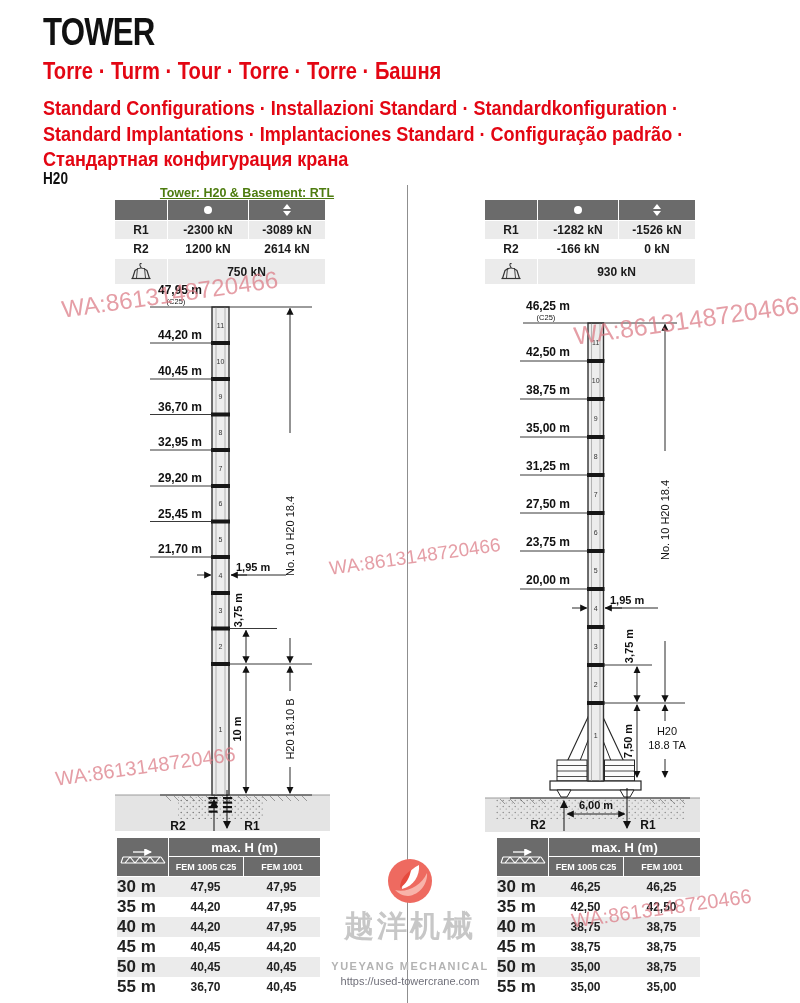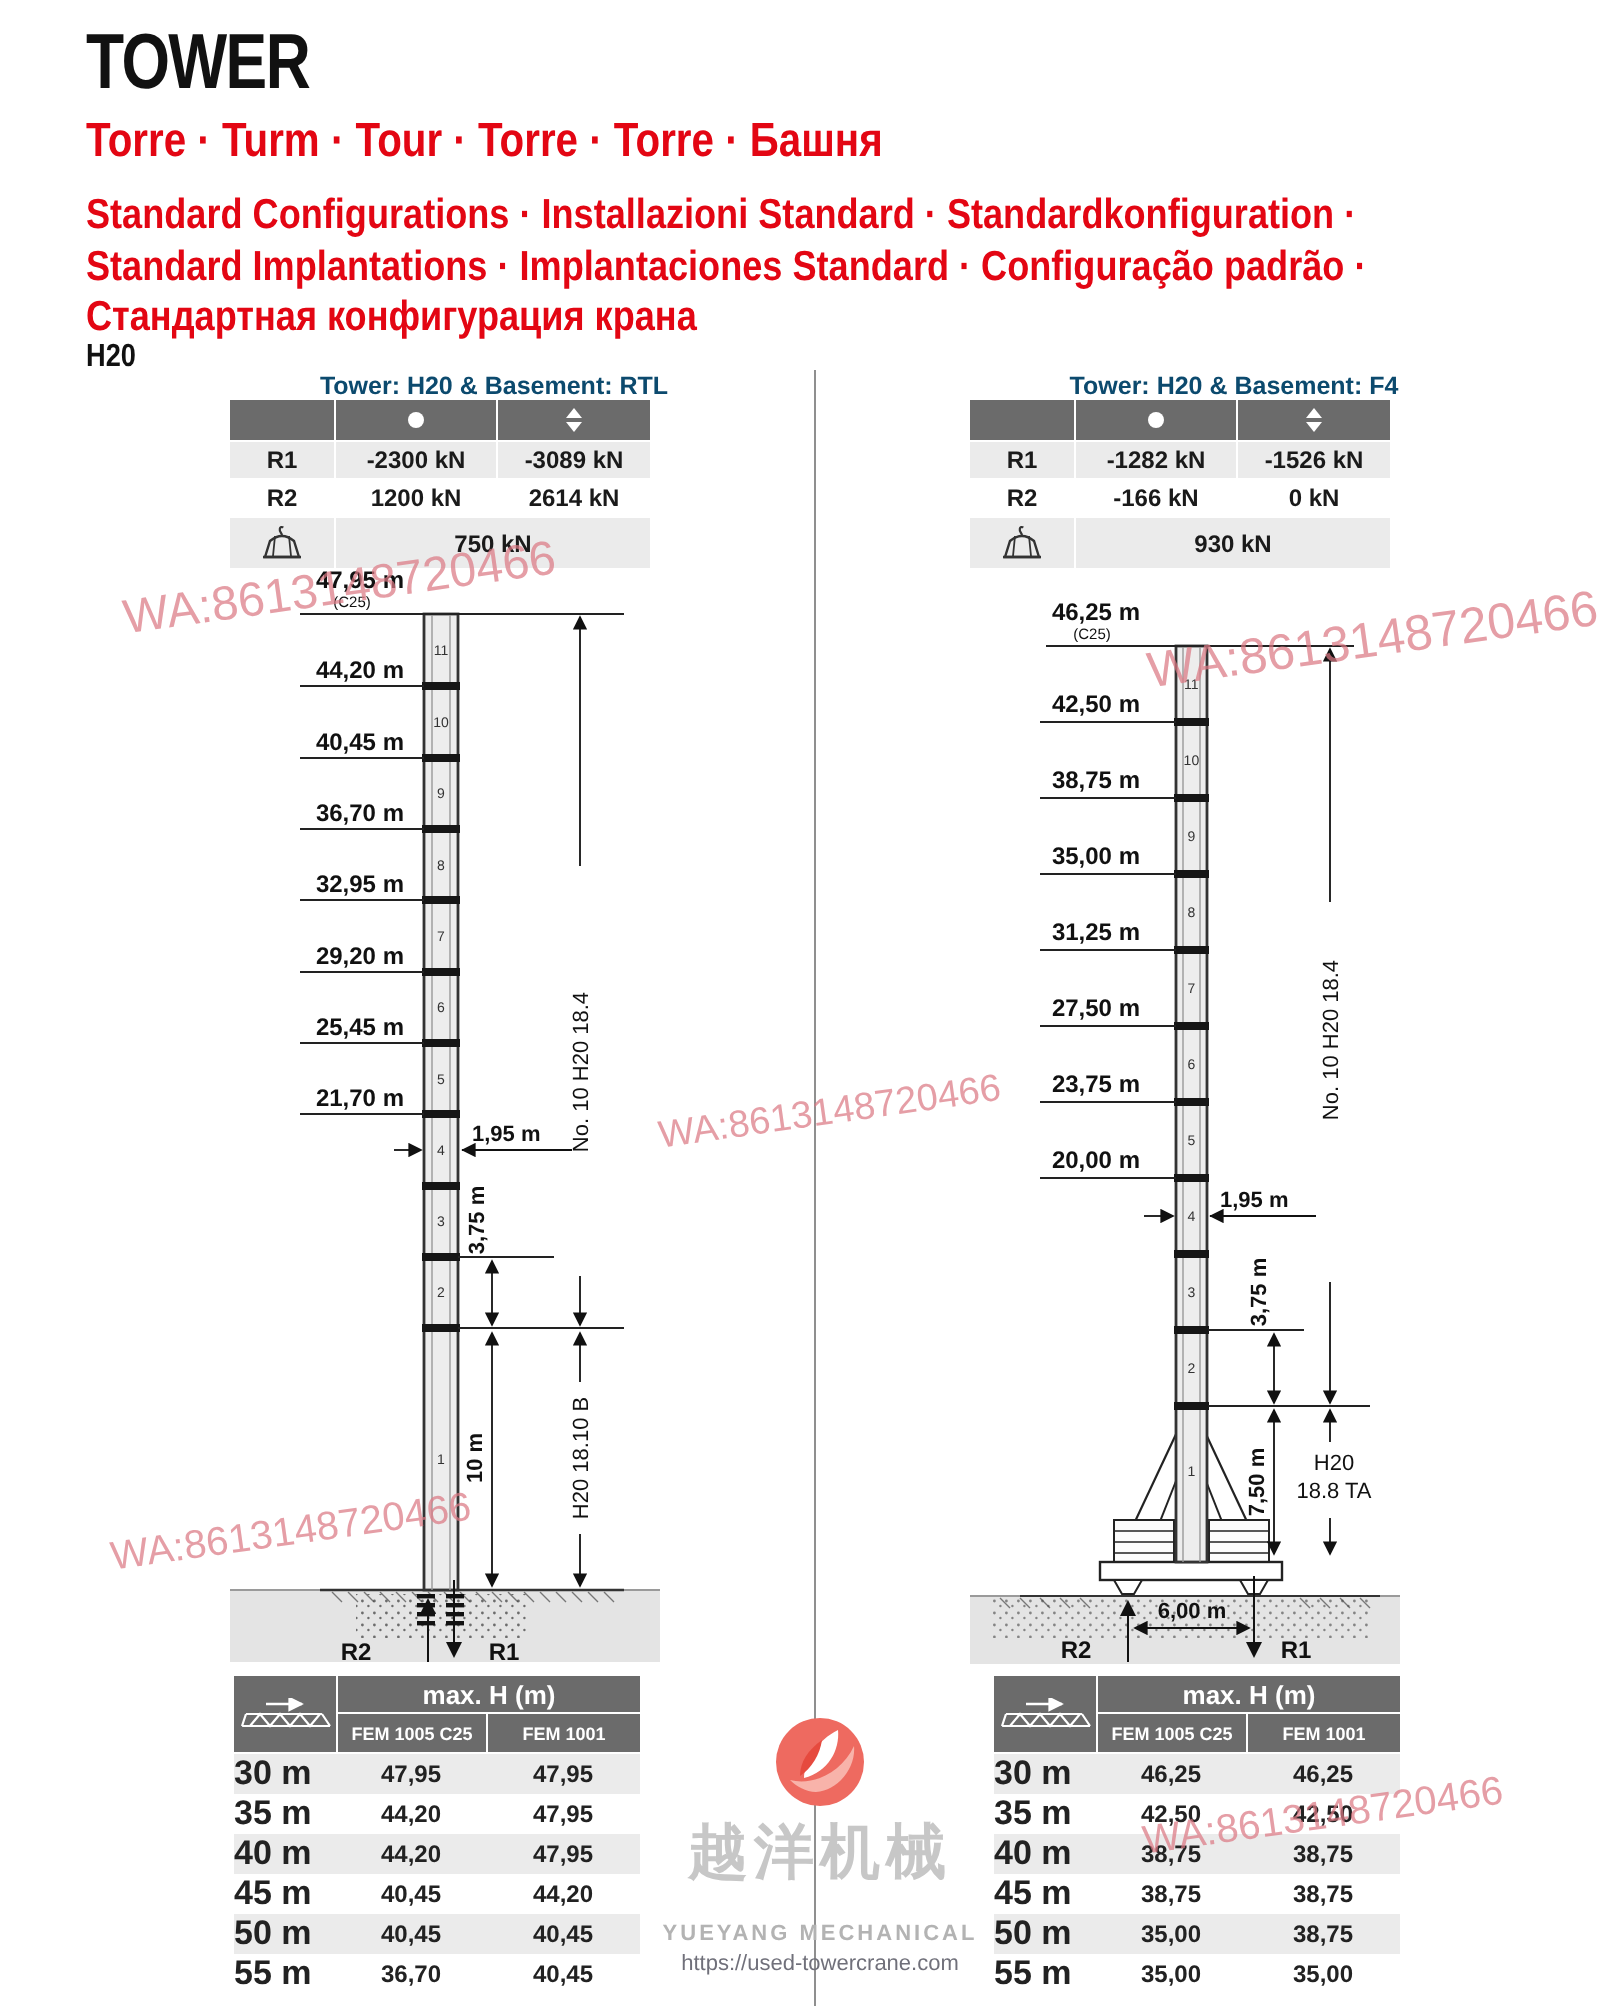--- a/index.html
+++ b/index.html
@@ -9,21 +9,21 @@
   .nowrap{white-space:nowrap;}
   
   .title{left:43px;top:10px;font-size:39px;font-weight:900;letter-spacing:-1px;color:#111;
          transform:scaleX(.80);transform-origin:left top;}
   .subtitle{left:43px;top:57px;font-size:24px;font-weight:bold;color:#e30613;
             transform:scaleX(.84);transform-origin:left top;}
   .cfg{left:43px;top:95px;font-size:21px;font-weight:bold;color:#e30613;line-height:25.5px;
        transform:scaleX(.86);transform-origin:left top;}
   .model{left:43px;top:170px;font-size:16px;font-weight:900;color:#111;
          transform:scaleX(.85);transform-origin:left top;}
-  .col-title{top:186px;width:310px;text-align:center;color:#0c4a6e;font-size:12.5px;font-weight:bold;}
+  .col-title{top:186px;width:310px;text-align:center;color:#4d7c0f;font-size:12.5px;font-weight:bold;text-decoration:underline;}
   
   .divider{left:407px;top:185px;width:1px;height:818px;background:#8f8f8f;}
   
   .rt{display:grid;grid-template-columns:52px 80px 76px;gap:1px;background:#fff;top:200px;}
   .rt>div{display:flex;align-items:center;justify-content:center;}
   .rt-h{background:#6b6b6b;height:20px;}
   .rt-c{height:18px;font-weight:bold;font-size:12px;color:#1a1a1a;}
   .rt-c.tall{height:25px;}
   .bg-g{background:#ebebeb;}
   .span2{grid-column:2/4;}
@@ -73,21 +73,20 @@
   <div class="abs cfg">
     <div class="nowrap">Standard Configurations · Installazioni Standard · Standardkonfiguration ·</div>
     <div class="nowrap">Standard Implantations · Implantaciones Standard · Configuração padrão ·</div>
     <div class="nowrap">Стандартная конфигурация крана</div>
   </div>
   <div class="abs model nowrap">H20</div>
 
   <div class="abs divider"></div>
 
   <div class="abs col-title" style="left:92px;">Tower: H20 &amp; Basement: RTL</div>
-  <div class="abs col-title" style="left:462px;">Tower: H20 &amp; Basement: F4</div>
 
   <div class="abs rt" style="left:115px;">
     <div class="rt-h"></div>
     <div class="rt-h">
         <span class="dot"></span>
       </div>
     <div class="rt-h">
         <span class="updown">
           <span class="tri-up"></span>
           <span class="tri-dn"></span>

